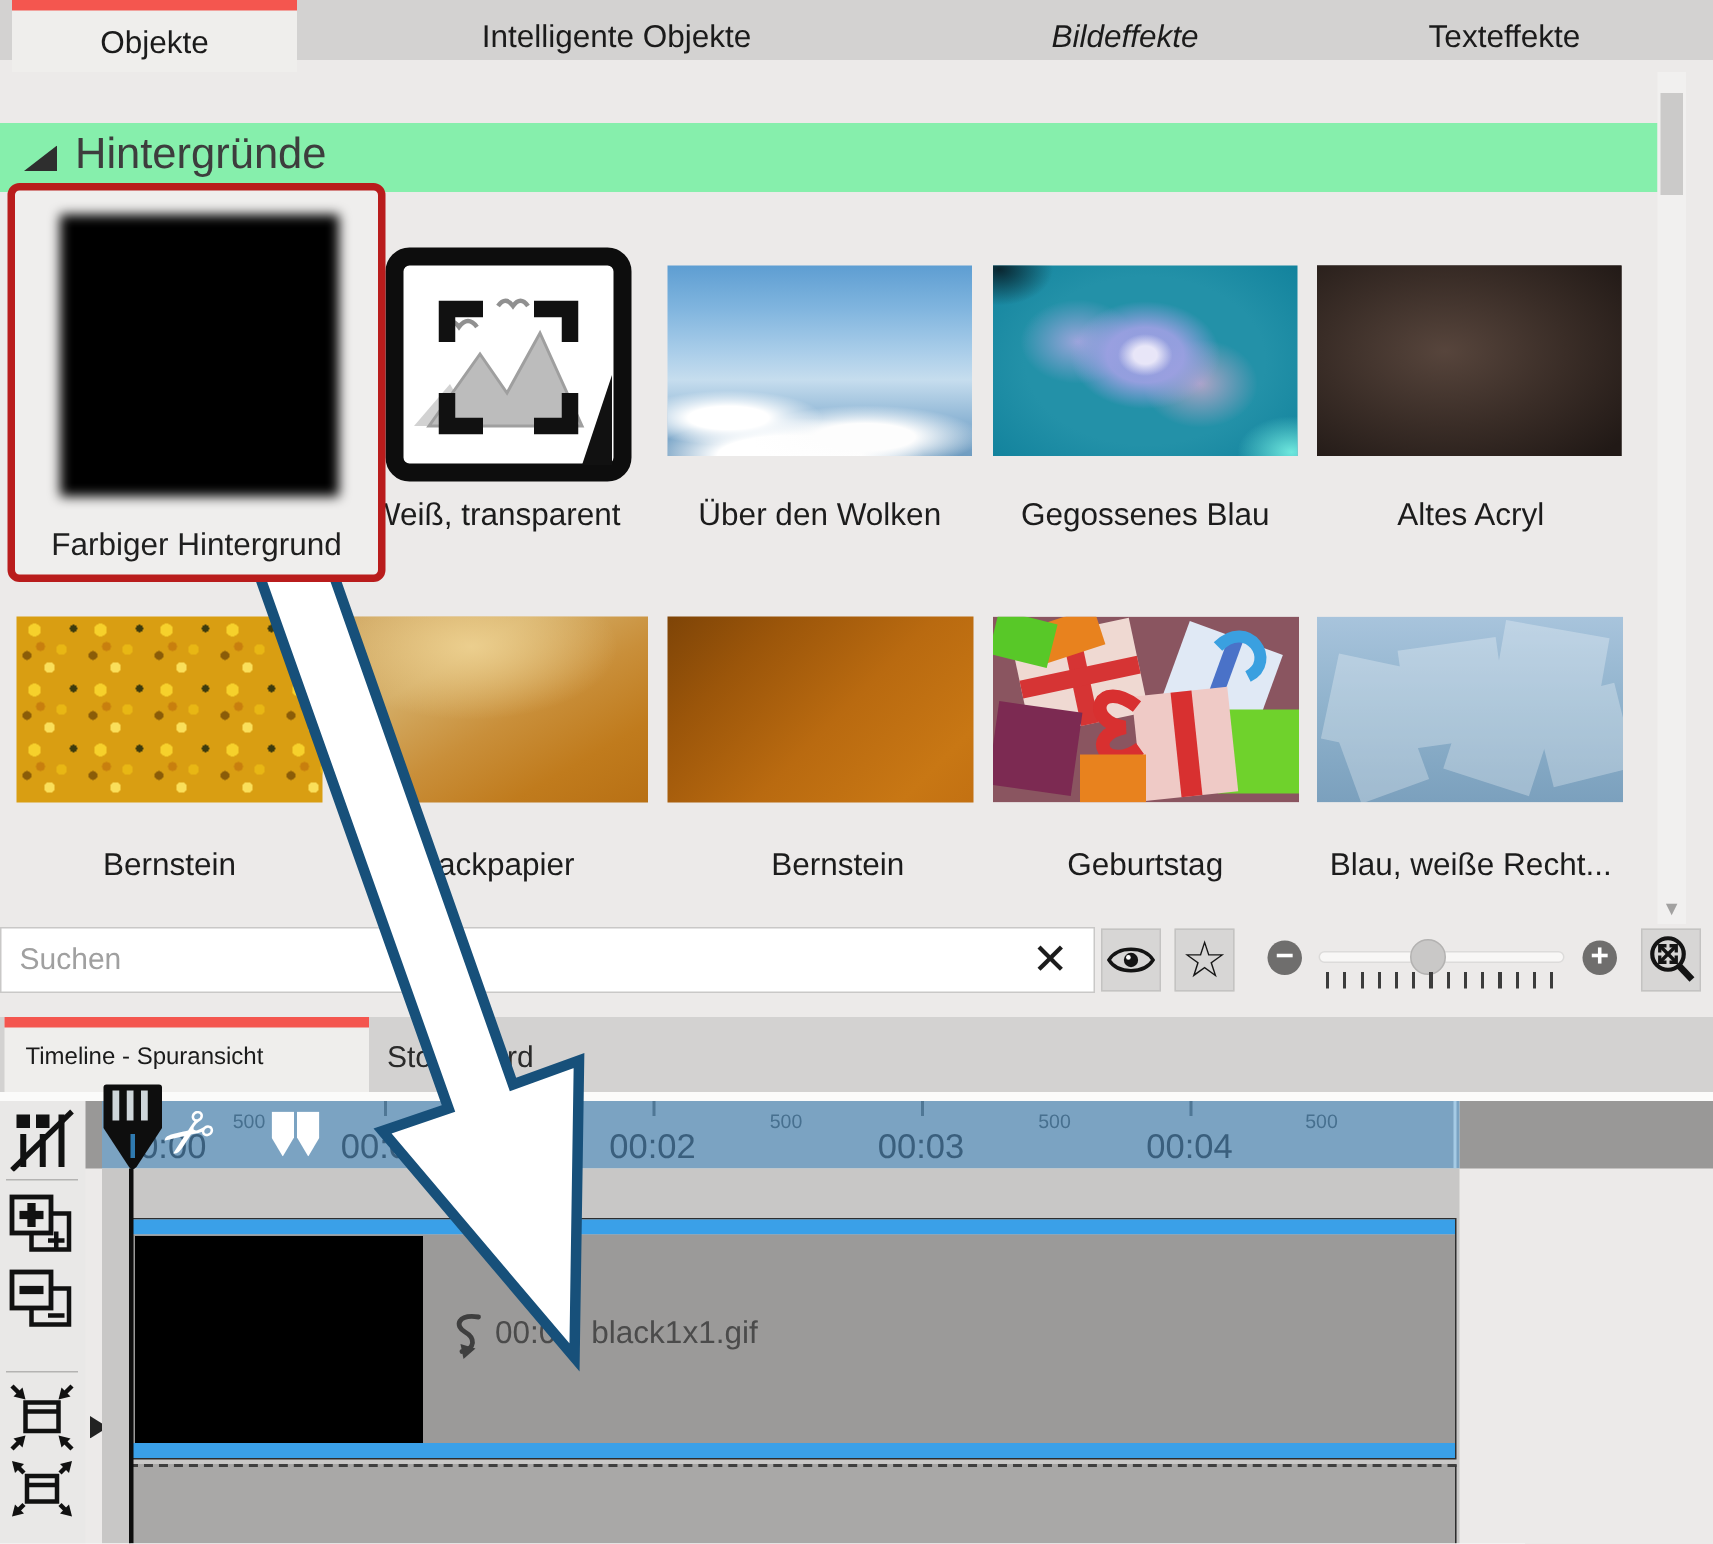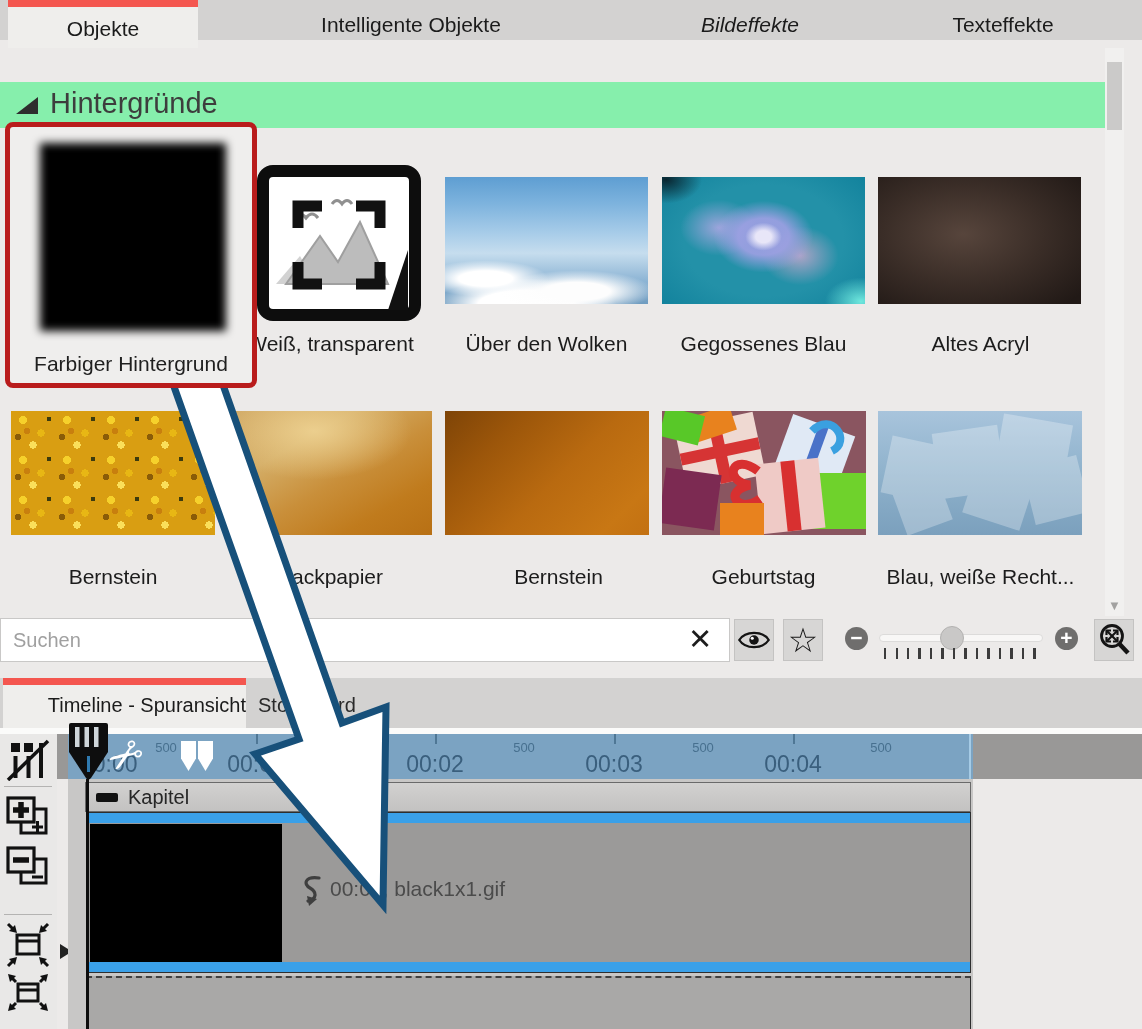--- a/index.html
+++ b/index.html
@@ -65,21 +65,21 @@
     color:#fff;font-size:21px;font-weight:bold;text-align:center;line-height:21px;cursor:default;}
   .slider-track{position:absolute;left:879px;top:634px;width:164px;height:8px;background:#f8f7f6;
     border:1px solid #dcdbda;border-radius:4px;box-sizing:border-box;}
   .slider-thumb{position:absolute;left:940px;top:626px;width:24px;height:24px;border-radius:50%;
     background:#c9c8c7;border:1px solid #b3b2b1;box-sizing:border-box;}
   .slider-ticks{position:absolute;left:884px;top:648px;width:152px;height:11px;
     background:repeating-linear-gradient(90deg,#3c3c3c 0 2px,rgba(0,0,0,0) 2px 11.5px);}
   
   .tl-tabrow{position:absolute;left:0;top:678px;width:1142px;height:50px;background:#d3d2d1;}
   .tl-tab-active{position:absolute;left:3px;top:678px;width:243px;height:50px;background:#efeeec;
-    border-top:7px solid #f4564f;box-sizing:border-box;font-size:20px;color:#1b1b1b;line-height:40px;padding-left:14px;text-align:right;}
+    border-top:7px solid #f4564f;box-sizing:border-box;font-size:16px;color:#1b1b1b;line-height:40px;padding-left:14px;}
   .tl-tab{position:absolute;left:258px;top:678px;height:50px;line-height:54px;font-size:20px;color:#2a2a2a;}
   .white-strip{position:absolute;left:0;top:728px;width:1142px;height:6px;background:#fbfbfa;}
   
   .tool-col{position:absolute;left:0;top:734px;width:57px;height:295px;background:#e9e8e7;}
   .tool-div{position:absolute;left:4px;width:48px;height:1px;background:#b4b3b2;}
   .ruler{position:absolute;left:68px;top:734px;width:905px;height:45px;background:#7ba3c2;}
   .ruler-gray-l{position:absolute;left:57px;top:734px;width:11px;height:45px;background:#999897;}
   .ruler-gray-r{position:absolute;left:973px;top:734px;width:169px;height:45px;background:#999897;}
   .tick{position:absolute;top:0;width:2px;height:10px;background:#4f7795;}
   .sub500{position:absolute;top:6px;transform:translateX(-50%);font-size:13px;color:#47708f;}
@@ -374,24 +374,20 @@
     <span class="tlabel" style="left:546px;">00:03</span>
     <span class="tlabel" style="left:725px;">00:04</span>
     <div style="position:absolute;right:2px;top:0;width:2px;height:45px;background:#a6cbe5;"></div>
   </div>
   <span class="scissors">✂</span>
   <div class="flag" style="left:181px;"></div>
   <div class="flag" style="left:198px;"></div>
 
   <div class="tracks-bg"></div>
 
-  <div class="track-header">
-    <div class="minus-chip"></div>
-    <div class="track-title">Kapitel</div>
-  </div>
 
   <div class="clip">
     <div class="clip-top"></div>
     <div class="clip-body"></div>
     <div class="clip-thumb"></div>
     <svg class="abs" style="left:211px;top:62px;" width="26" height="32" viewBox="0 0 26 32">
       <path d="M21,3 C7,1 5,9 12,13 C19,17 19,24 10,26" stroke="#3f3f3f" stroke-width="3.2" fill="none" stroke-linecap="round"></path>
       <path d="M9,21 L19,24 L11,31 Z" fill="#3f3f3f"></path>
     </svg>
     <div class="clip-label">00:05, black1x1.gif</div>

